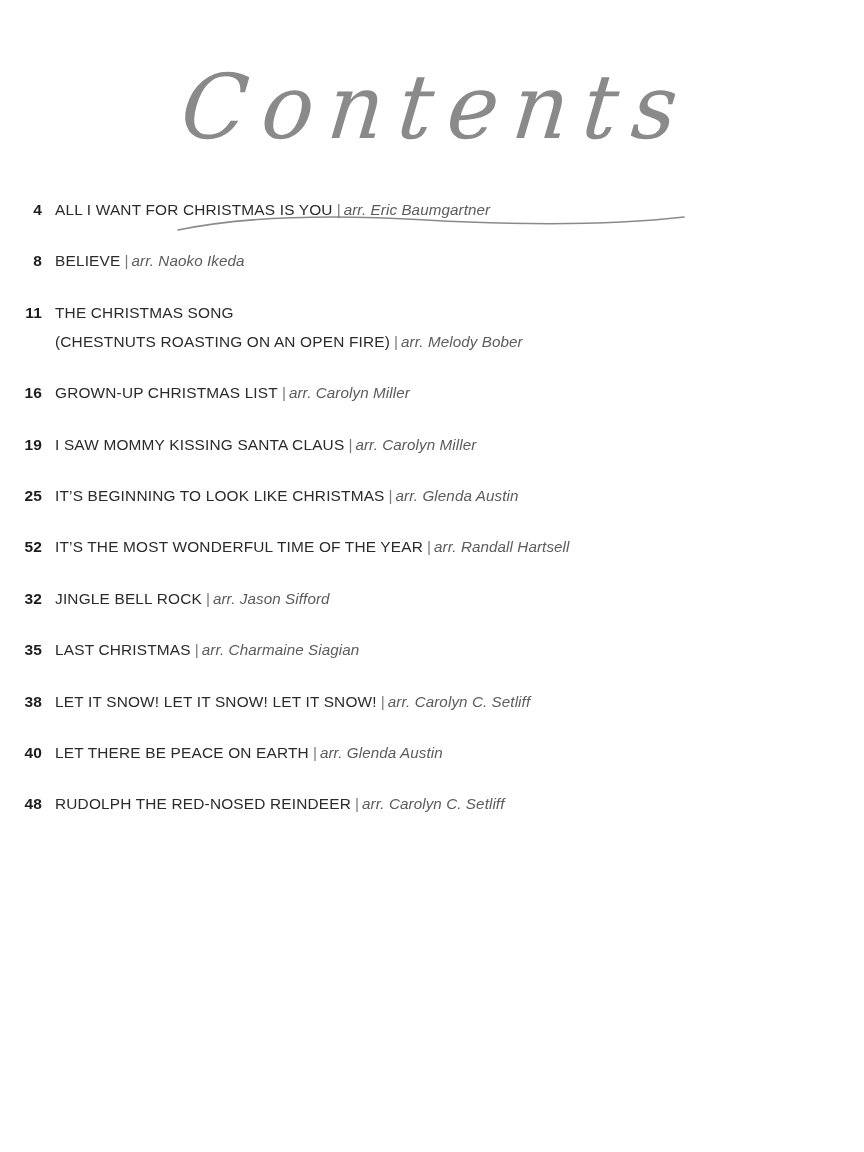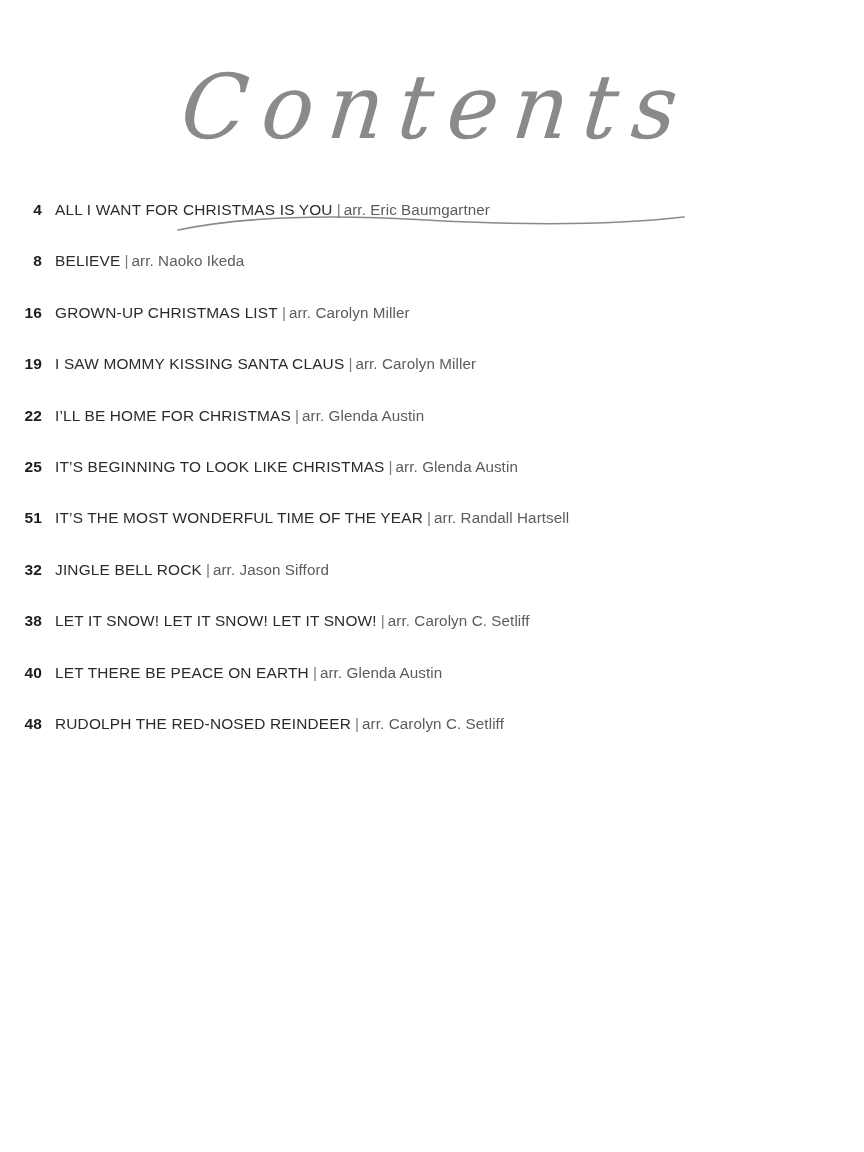--- a/index.html
+++ b/index.html
@@ -105,20 +105,21 @@
     font-weight: 400;
     color: #7b7b7b;
     padding: 0 3px 0 4px;
   }
 
   .toc-arranger {
     font-size: 15.2px;
     font-weight: 400;
     color: #5c5c5c;
     letter-spacing: 0.006em;
+    font-style: italic;
   }
 </style>
 </head>
 <body>
 
 <div class="page">
 
   <div class="toc-title-wrap">
     <div class="toc-title">Contents</div>
     <svg class="title-swash" viewBox="0 0 510 26" preserveAspectRatio="none" aria-hidden="true">
@@ -129,42 +130,47 @@
   <div class="toc-list">
       <div class="toc-entry">
         <div class="toc-page-num">4</div>
         <div class="toc-text"><span class="toc-song">ALL I WANT FOR CHRISTMAS IS YOU</span><span class="toc-sep">|</span><span class="toc-arranger">arr. Eric Baumgartner</span></div>
       </div>
       <div class="toc-entry">
         <div class="toc-page-num">8</div>
         <div class="toc-text"><span class="toc-song">BELIEVE</span><span class="toc-sep">|</span><span class="toc-arranger">arr. Naoko Ikeda</span></div>
       </div>
       <div class="toc-entry">
+        <div class="toc-page-num">11</div>
+        <div class="toc-text"><span class="toc-song">THE CHRISTMAS SONG
+(CHESTNUTS ROASTING ON AN OPEN FIRE)</span><span class="toc-sep">|</span><span class="toc-arranger">arr. Melody Bober</span></div>
+      </div>
+      <div class="toc-entry">
         <div class="toc-page-num">16</div>
         <div class="toc-text"><span class="toc-song">GROWN-UP CHRISTMAS LIST</span><span class="toc-sep">|</span><span class="toc-arranger">arr. Carolyn Miller</span></div>
       </div>
       <div class="toc-entry">
         <div class="toc-page-num">19</div>
         <div class="toc-text"><span class="toc-song">I SAW MOMMY KISSING SANTA CLAUS</span><span class="toc-sep">|</span><span class="toc-arranger">arr. Carolyn Miller</span></div>
       </div>
       <div class="toc-entry">
-        <div class="toc-page-num">22</div>
-        <div class="toc-text"><span class="toc-song">I’LL BE HOME FOR CHRISTMAS</span><span class="toc-sep">|</span><span class="toc-arranger">arr. Glenda Austin</span></div>
-      </div>
-      <div class="toc-entry">
         <div class="toc-page-num">25</div>
         <div class="toc-text"><span class="toc-song">IT’S BEGINNING TO LOOK LIKE CHRISTMAS</span><span class="toc-sep">|</span><span class="toc-arranger">arr. Glenda Austin</span></div>
       </div>
       <div class="toc-entry">
-        <div class="toc-page-num">51</div>
+        <div class="toc-page-num">52</div>
         <div class="toc-text"><span class="toc-song">IT’S THE MOST WONDERFUL TIME OF THE YEAR</span><span class="toc-sep">|</span><span class="toc-arranger">arr. Randall Hartsell</span></div>
       </div>
       <div class="toc-entry">
         <div class="toc-page-num">32</div>
         <div class="toc-text"><span class="toc-song">JINGLE BELL ROCK</span><span class="toc-sep">|</span><span class="toc-arranger">arr. Jason Sifford</span></div>
+      </div>
+      <div class="toc-entry">
+        <div class="toc-page-num">35</div>
+        <div class="toc-text"><span class="toc-song">LAST CHRISTMAS</span><span class="toc-sep">|</span><span class="toc-arranger">arr. Charmaine Siagian</span></div>
       </div>
       <div class="toc-entry">
         <div class="toc-page-num">38</div>
         <div class="toc-text"><span class="toc-song">LET IT SNOW! LET IT SNOW! LET IT SNOW!</span><span class="toc-sep">|</span><span class="toc-arranger">arr. Carolyn C. Setliff</span></div>
       </div>
       <div class="toc-entry">
         <div class="toc-page-num">40</div>
         <div class="toc-text"><span class="toc-song">LET THERE BE PEACE ON EARTH</span><span class="toc-sep">|</span><span class="toc-arranger">arr. Glenda Austin</span></div>
       </div>
       <div class="toc-entry">

